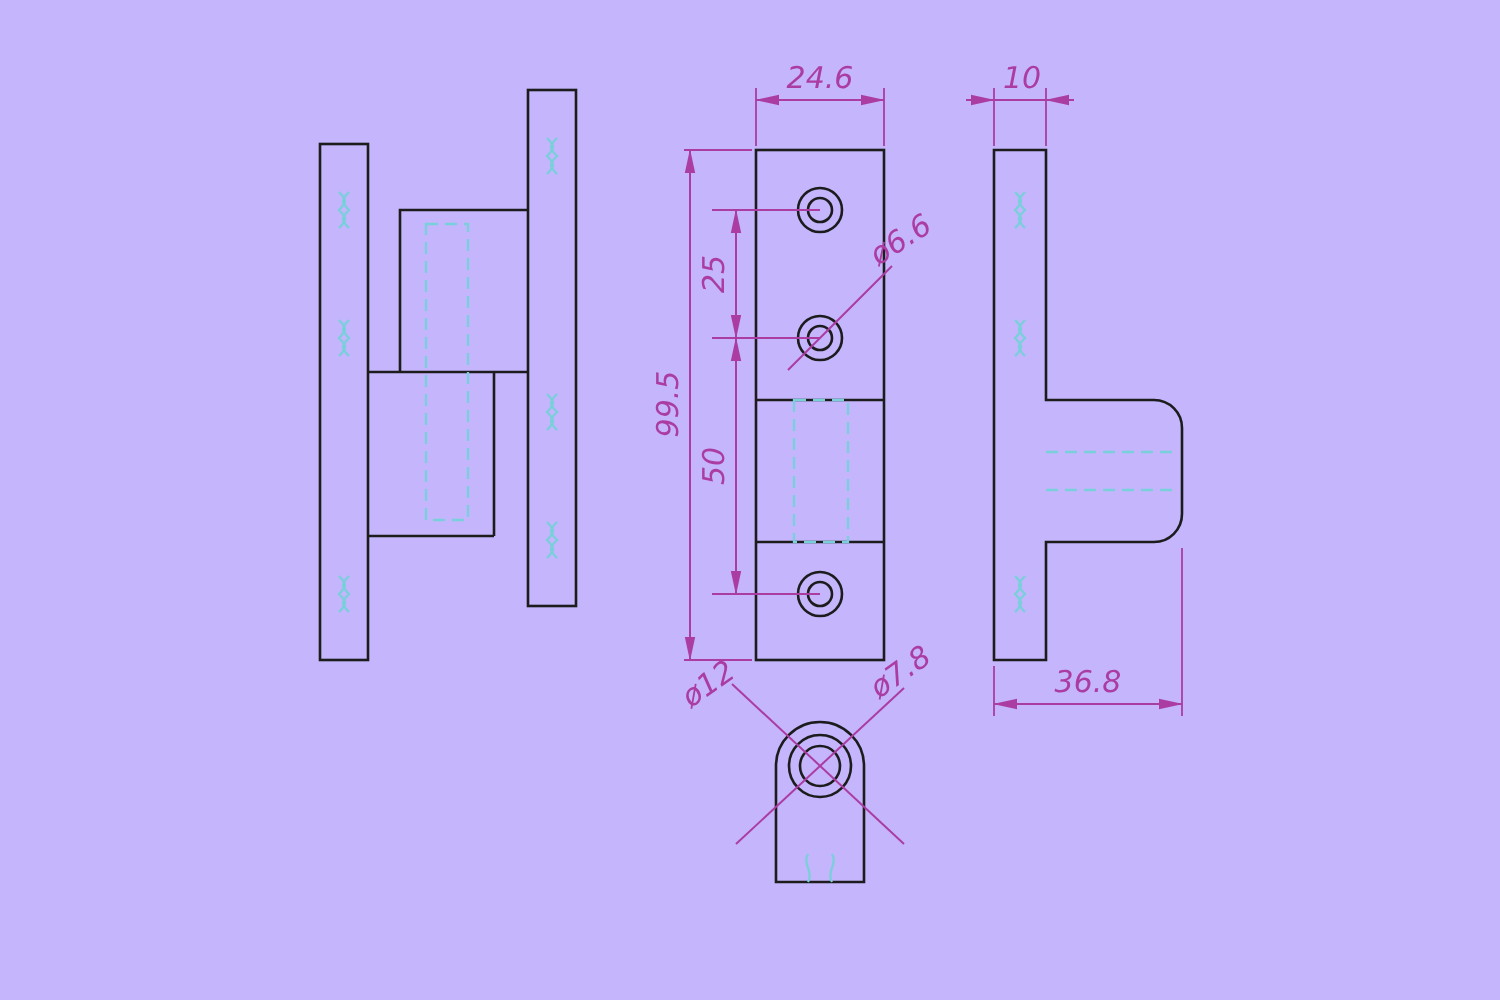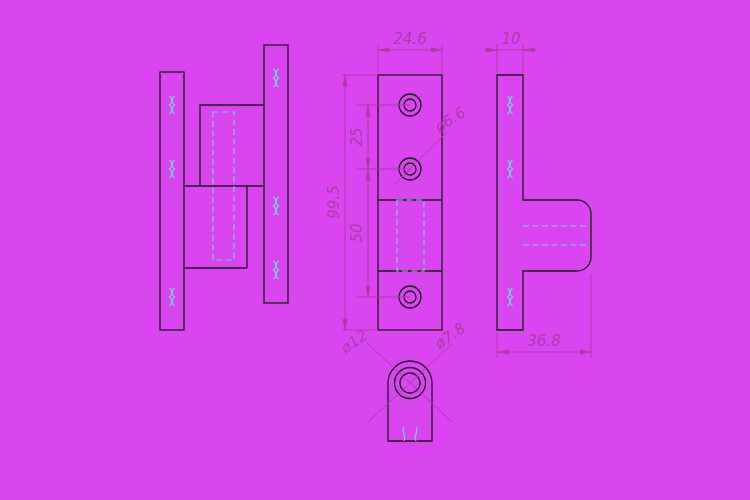--- a/index.html
+++ b/index.html
@@ -1,16 +1,16 @@
 <!DOCTYPE html>
 <html><head>
 <meta charset="utf-8">
 <style>
   html,body{margin:0;padding:0;background:#ffffff;}
-  .page{width:750px;height:500px;background:#d946ef;position:relative;overflow:hidden;}
+  .page{width:750px;height:500px;background:#c4b5fd;position:relative;overflow:hidden;}
   .ol  {stroke:#1c1c1c;stroke-width:1.3;fill:none;stroke-linejoin:miter;stroke-linecap:butt;}
   .hid {stroke:#79cfda;stroke-width:1.15;fill:none;stroke-dasharray:6 3.5;}
   .hidc{stroke:#79cfda;stroke-width:1.15;fill:none;}
   .dim {stroke:#ab3da2;stroke-width:1;fill:none;}
   .ext {stroke:#ab3da2;stroke-width:0.9;fill:none;}
   .dimtxt{fill:#ab3da2;font-family:"DejaVu Sans",sans-serif;font-style:italic;font-size:15px;}
 </style>
 </head>
 <body>
 

